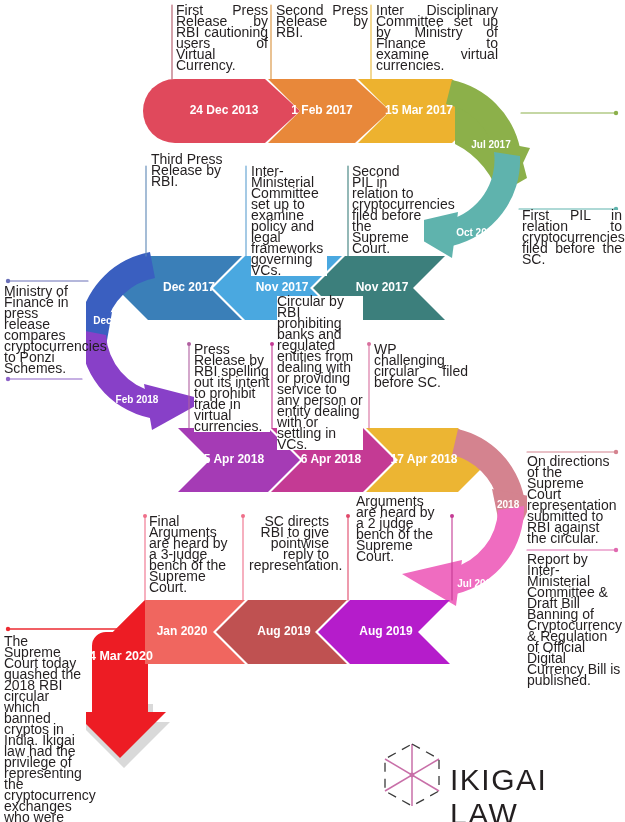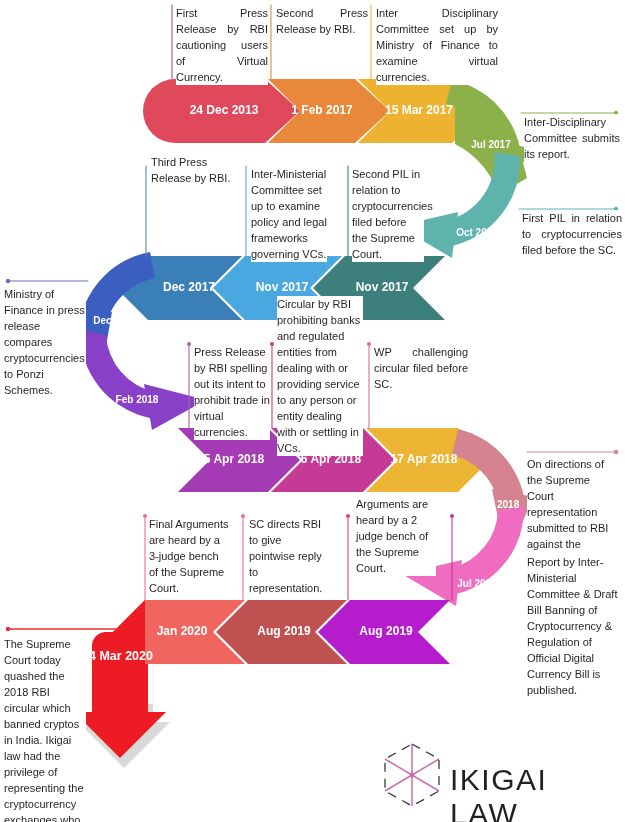--- a/index.html
+++ b/index.html
@@ -20,22 +20,22 @@
   #svg-layer {
     position: absolute;
     left: 0;
     top: 0;
     width: 625px;
     height: 822px;
   }
   .note {
     position: absolute;
     font-family: "Liberation Sans", sans-serif;
-    font-size: 11px;
-    line-height: 16px;
+    font-size: 14px;
+    line-height: 11px;
     color: #231f20;
     text-align: justify;
     background: #ffffff;
   }
   .note.nj { text-align: left; }
   .lbl {
     position: absolute;
     color: #ffffff;
     font-weight: bold;
     font-family: "Liberation Sans", sans-serif;
@@ -245,21 +245,20 @@
   <div class="lbl lbl-h" style="left:134px; top:624px; width:96px; text-align:center;">Jan 2020</div>
 
   <div class="lbl lbl-v" style="left:89px; top:649px; width:62px; font-size:12.5px;">4 Mar 2020</div>
 
   <div class="note" style="left:176px; top:5px; width:92px;">First Press Release by RBI cautioning users of Virtual Currency.</div>
 
   <div class="note" style="left:276px; top:5px; width:92px;">Second Press Release by RBI.</div>
 
   <div class="note" style="left:376px; top:5px; width:122px;">Inter Disciplinary Committee set up by Ministry of Finance to examine virtual currencies.</div>
 
-  <div class="note" style="left:524px; top:114px; width:96px;">Inter-Disciplinary Committee submits its report.</div>
 
   <div class="note" style="left:522px; top:210px; width:100px;">First PIL in relation to cryptocurrencies filed before the SC.</div>
 
   <div class="note nj" style="left:352px; top:166px; width:72px;">Second PIL in relation to cryptocurrencies filed before the Supreme Court.</div>
 
   <div class="note nj" style="left:251px; top:166px; width:76px;">Inter-Ministerial Committee set up to examine policy and legal frameworks governing VCs.</div>
 
   <div class="note nj" style="left:151px; top:154px; width:86px;">Third Press Release by RBI.</div>
 
   <div class="note nj" style="left:4px; top:286px; width:82px;">Ministry of Finance in press release compares cryptocurrencies to Ponzi Schemes.</div>
@@ -270,21 +269,21 @@
   <div class="note nj" style="left:277px; top:296px; width:86px;">Circular by RBI prohibiting banks and regulated entities from dealing with or providing service to any person or entity dealing with or settling in VCs.</div>
 
   <div class="note" style="left:374px; top:344px; width:94px;">WP challenging circular filed before SC.</div>
 
   <div class="note nj" style="left:527px; top:456px; width:92px;">On directions of the Supreme Court representation submitted to RBI against the circular.</div>
 
   <div class="note nj" style="left:527px; top:554px; width:94px;">Report by Inter-Ministerial Committee &amp; Draft Bill Banning of Cryptocurrency &amp; Regulation of Official Digital Currency Bill is published.</div>
 
   <div class="note nj" style="left:356px; top:484px; width:80px;margin-top:12px;">Arguments are heard by a 2 judge bench of the Supreme Court.</div>
 
-  <div class="note nj" style="left:249px; top:516px; width:80px;">SC directs RBI to give pointwise reply to representation.</div>
+  <div class="note nj" style="left:249px; top:516px; width:80px;text-align:right;">SC directs RBI to give pointwise reply to representation.</div>
 
   <div class="note nj" style="left:149px; top:516px; width:80px;">Final Arguments are heard by a 3-judge bench of the Supreme Court.</div>
 
   <div class="note nj" style="left:4px; top:636px; width:82px;">The Supreme Court today quashed the 2018 RBI circular which banned cryptos in India. Ikigai law had the privilege of representing the cryptocurrency exchanges who were the first to challenge the circular in Court.</div>
 
   <div class="logo-text" style="left:450px; top:763px;">IKIGAI LAW</div>
 
 </div>
 
 </body></html>

